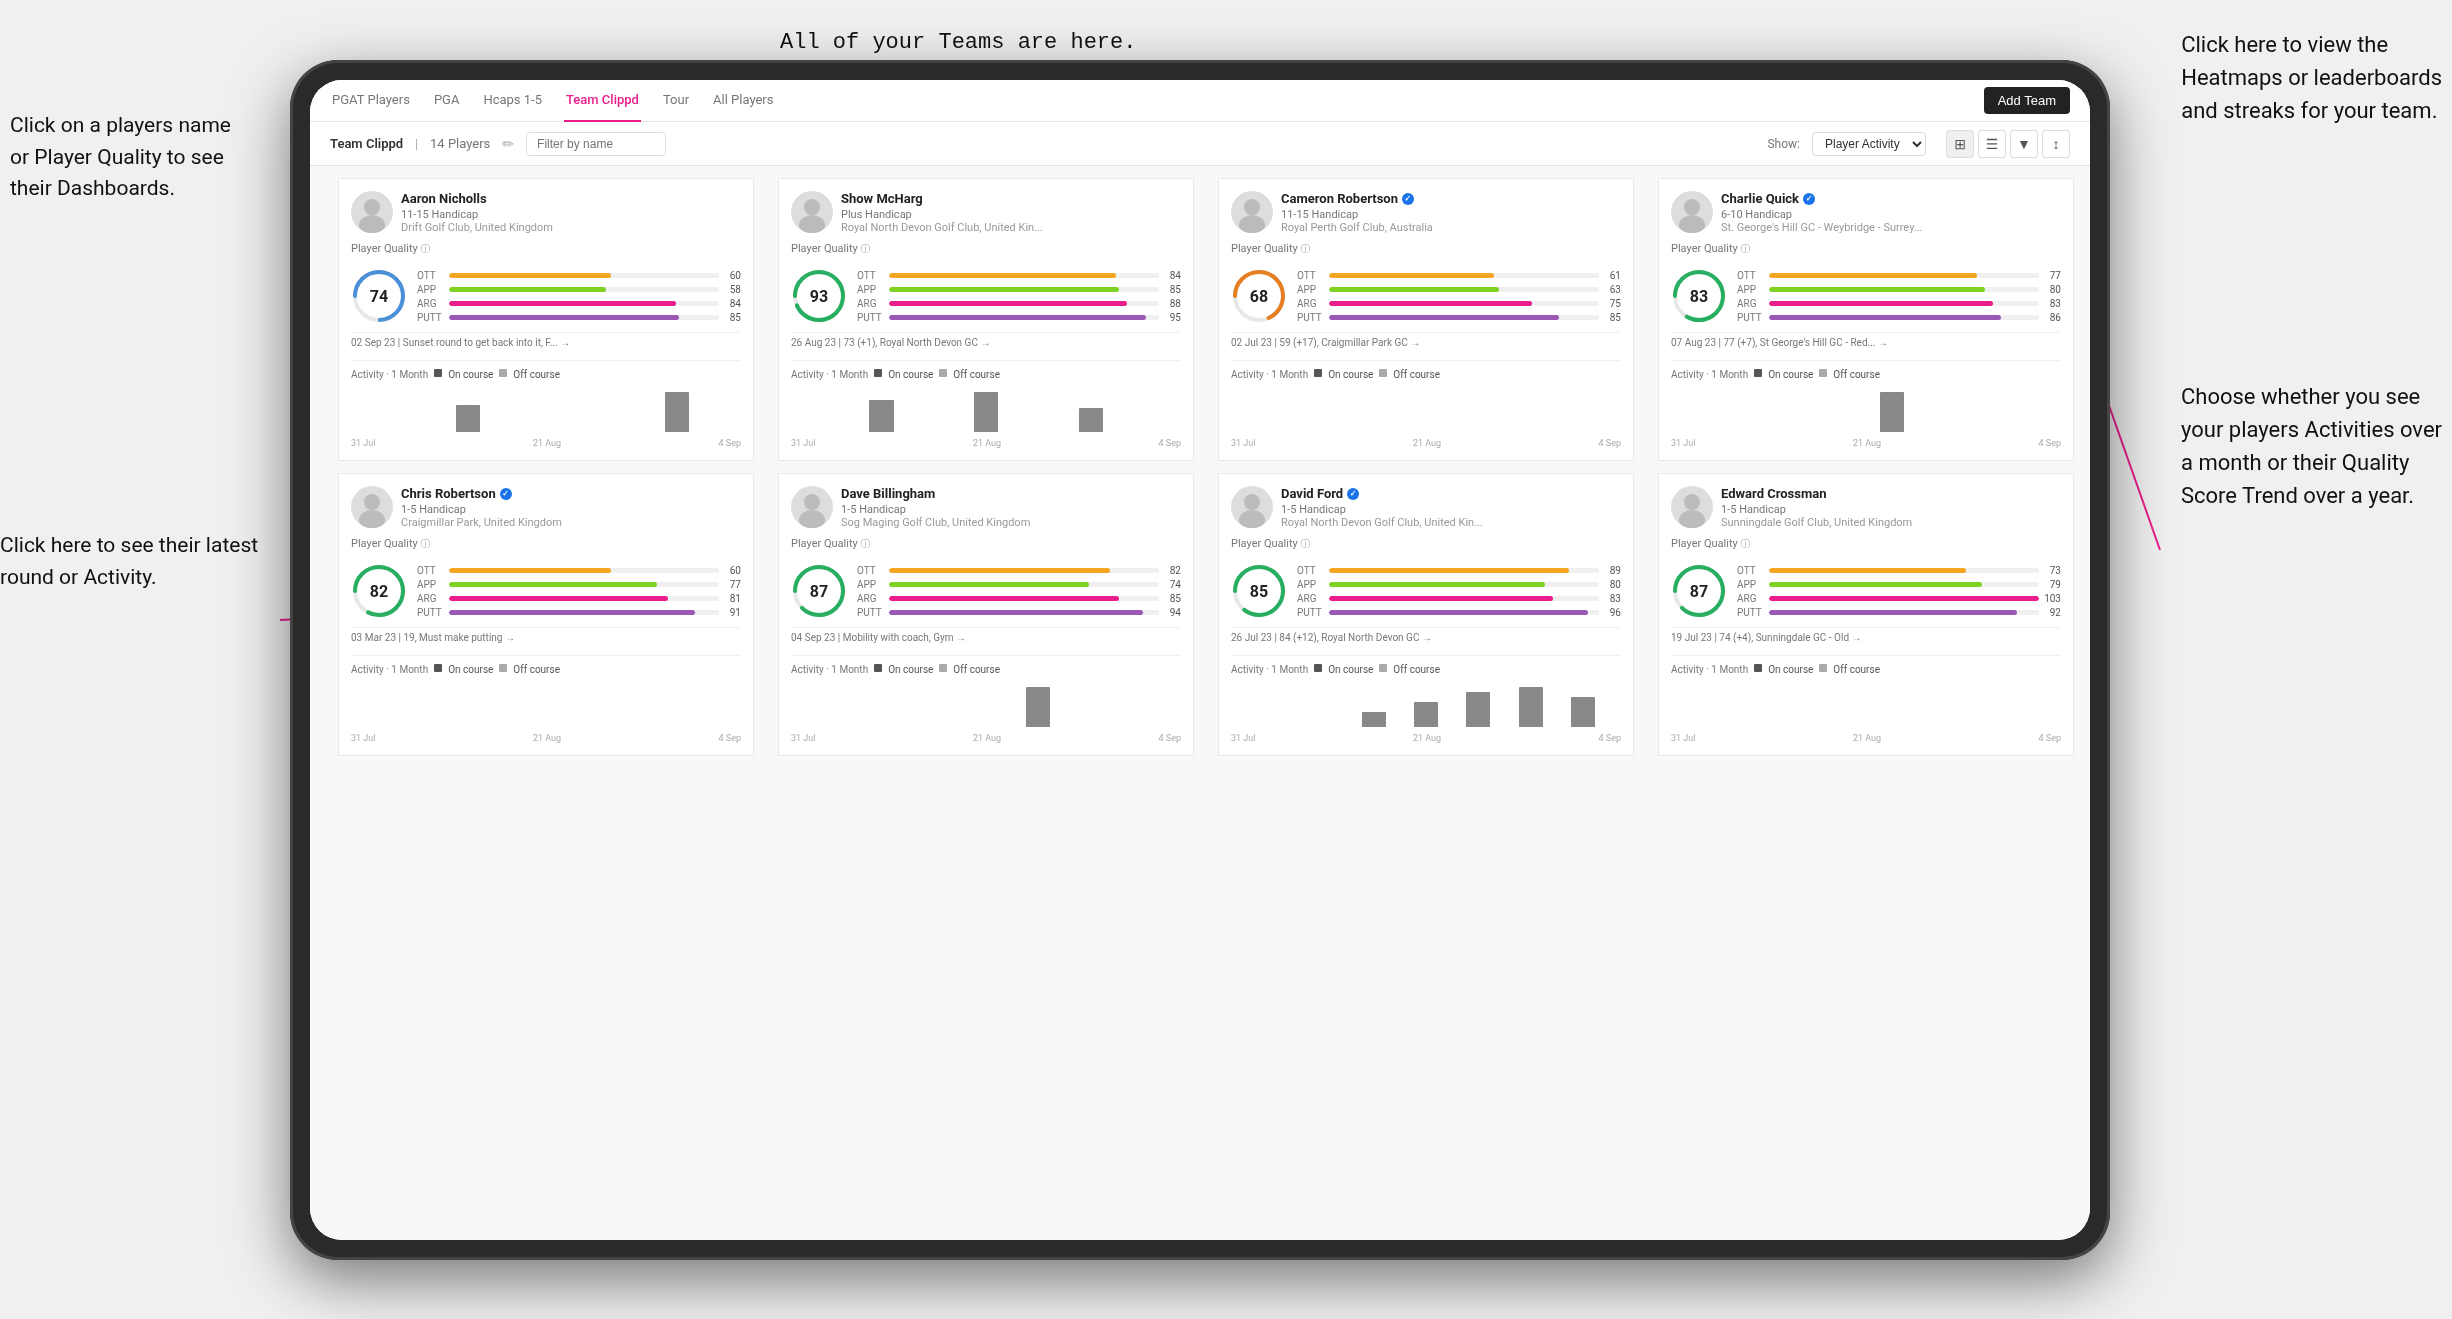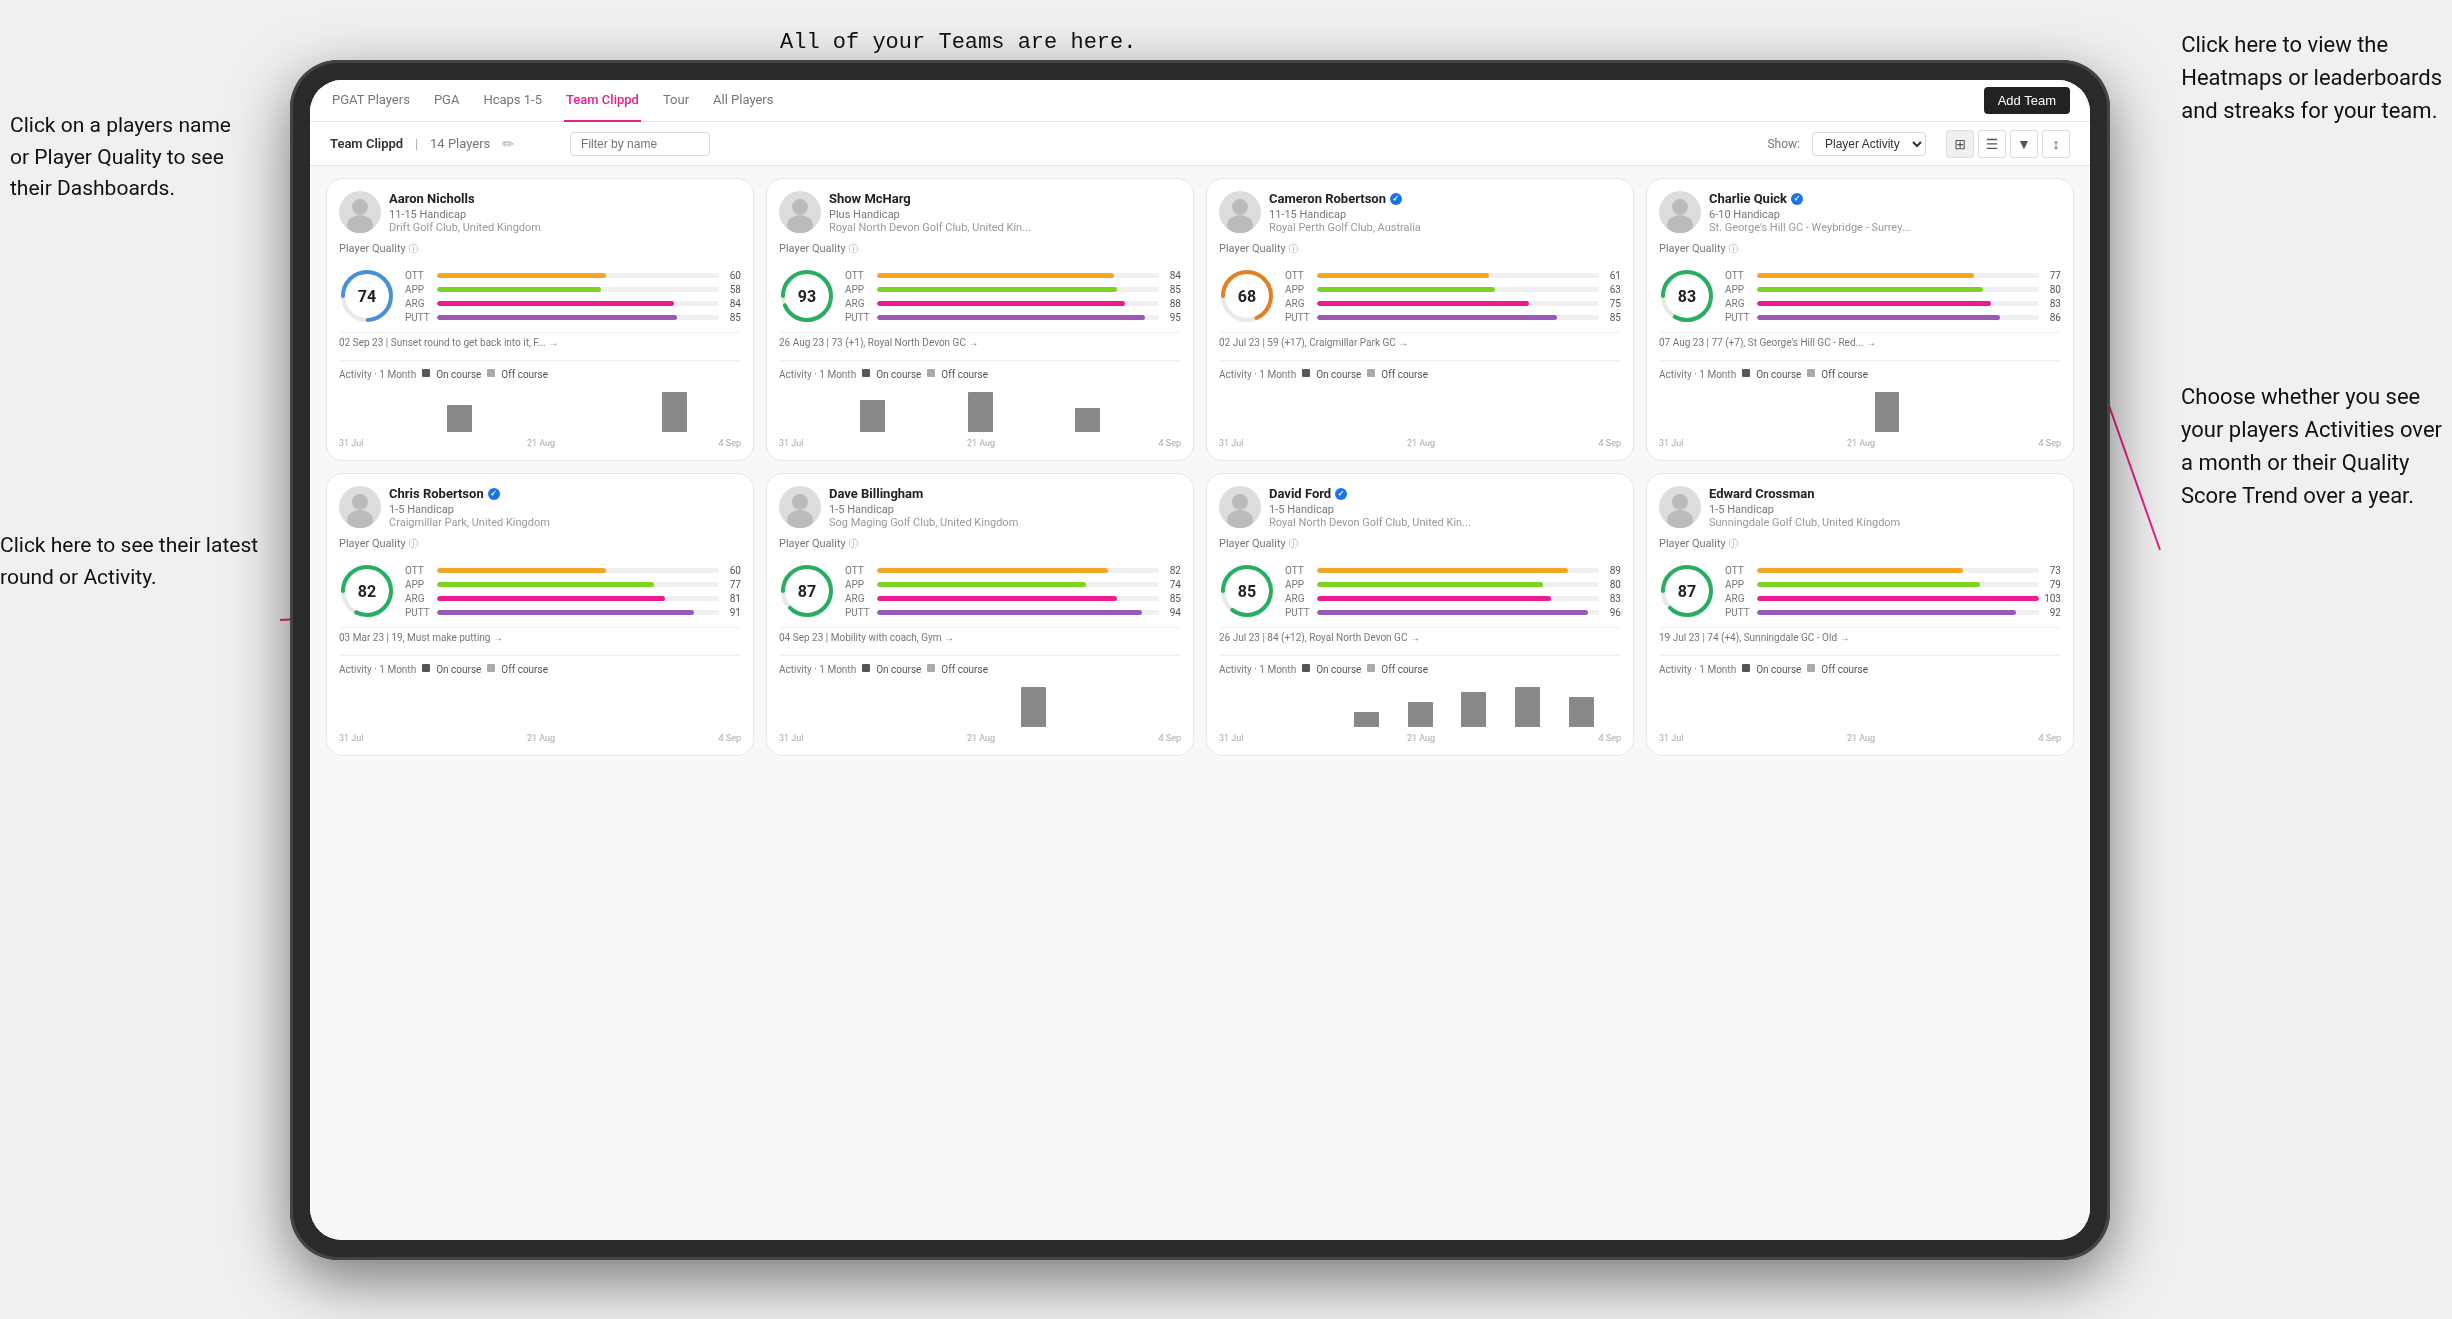--- a/index.html
+++ b/index.html
@@ -171,21 +171,20 @@
       cursor: pointer;
     }
 
     .search-box {
       border: 1px solid #ddd;
       border-radius: 4px;
       padding: 4px 10px;
       font-size: 12px;
       color: #999;
       width: 140px;
-      margin-left: 44px;
     }
 
     .show-label {
       margin-left: auto;
       font-size: 12px;
       color: #777;
     }
 
     .show-select {
       border: 1px solid #ddd;
@@ -227,27 +226,28 @@
       padding: 12px 16px;
       display: grid;
       grid-template-columns: repeat(4, 1fr);
       gap: 12px;
       align-content: start;
     }
 
     
     .player-card {
       background: #fff;
-      border-radius: 16px;
+      border-radius: 1px;
       border: 1px solid #e8e8e8;
       padding: 12px;
       display: flex;
       flex-direction: column;
       gap: 8px;
       cursor: pointer;
+      margin-left: 12px;
     }
 
     .player-card-header {
       display: flex;
       align-items: flex-start;
       gap: 8px;
     }
 
     .player-avatar {
       width: 42px;

